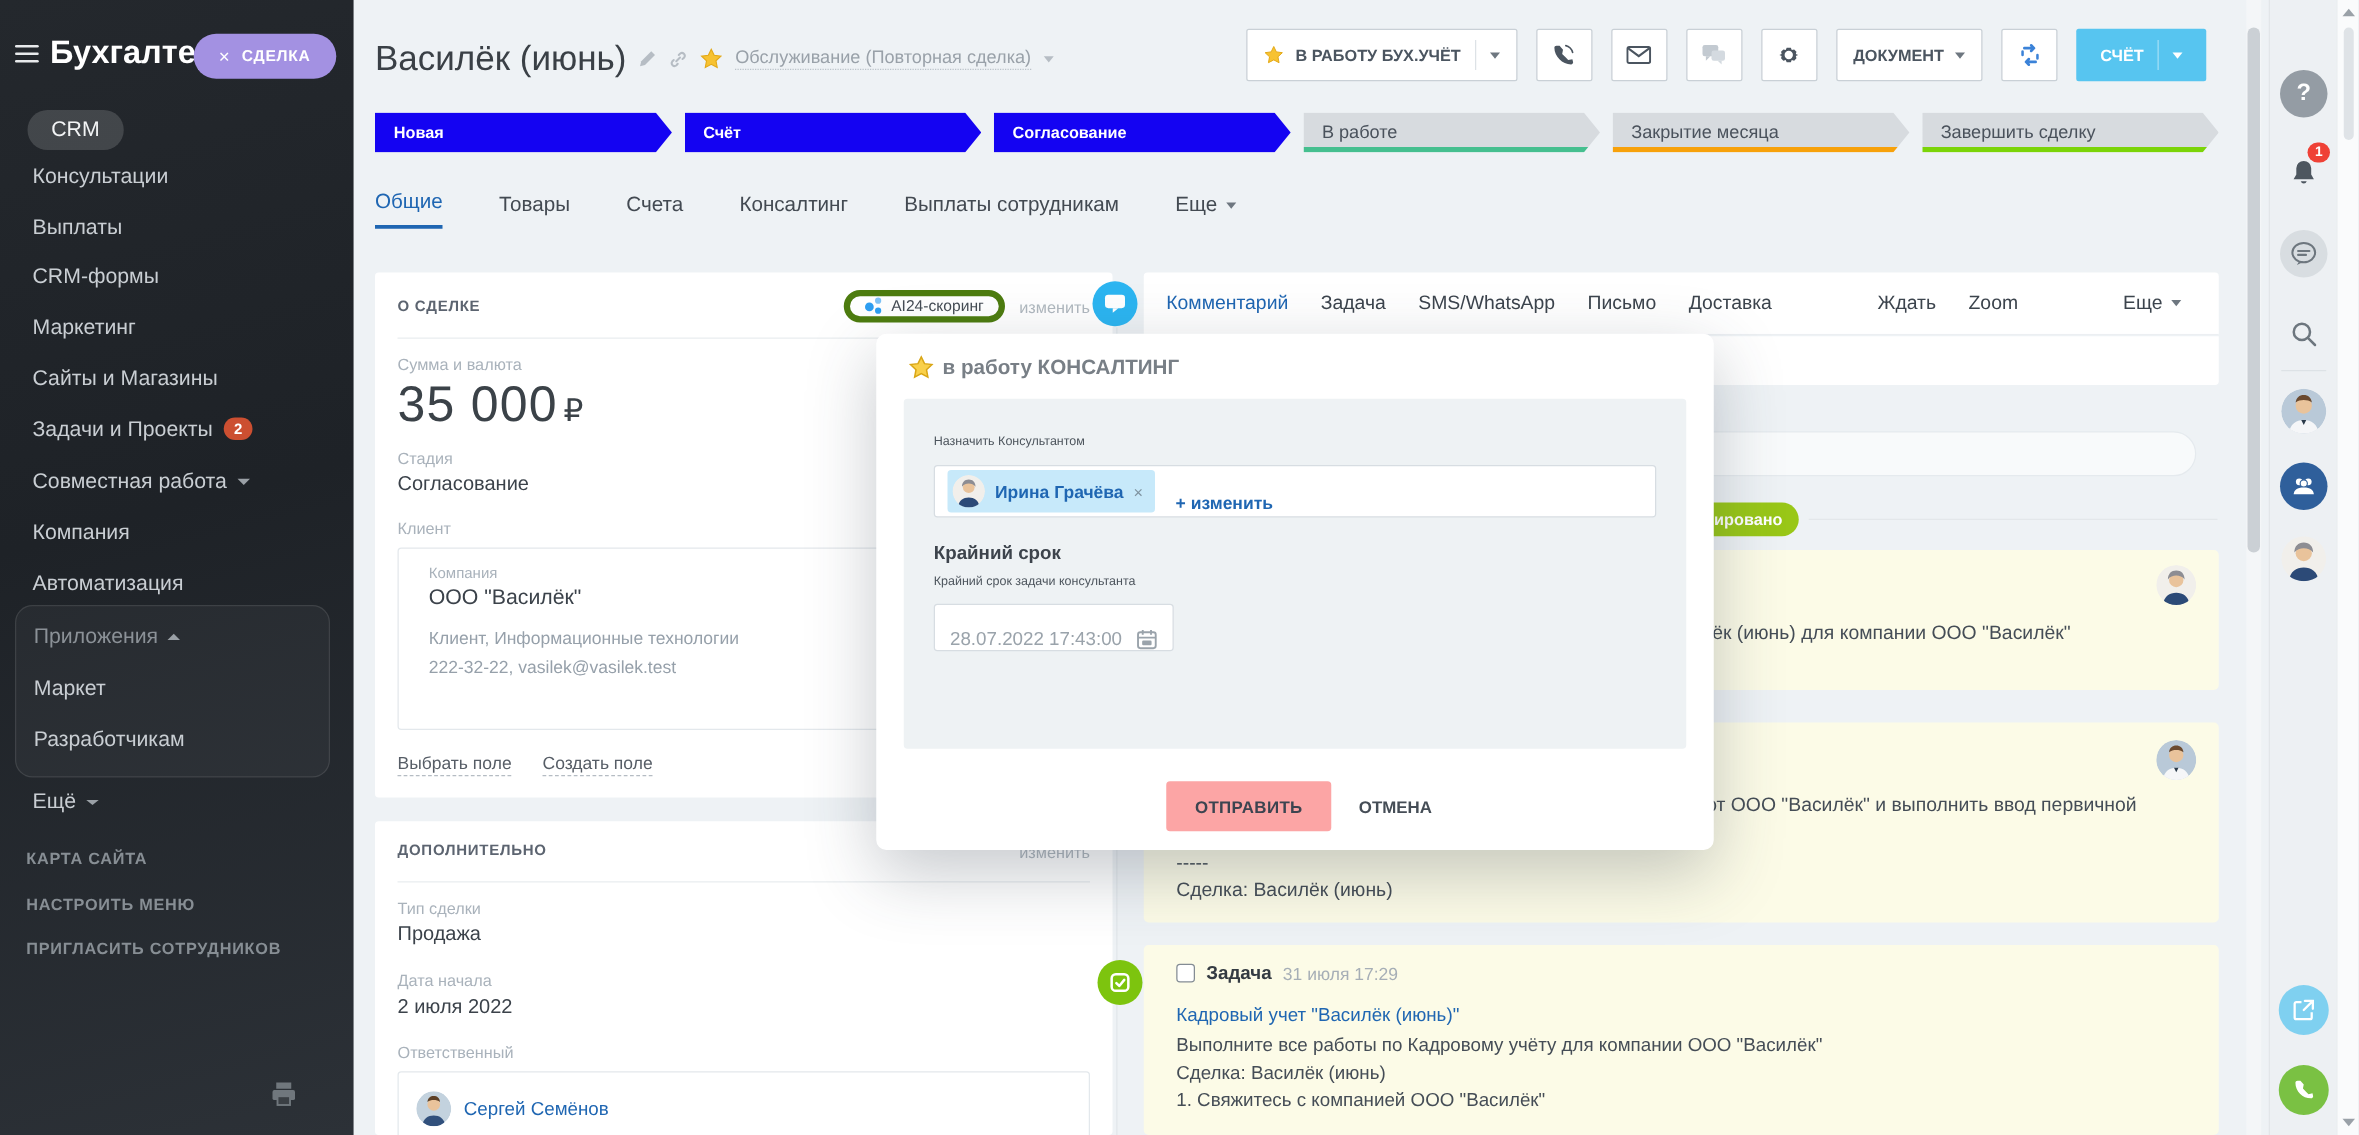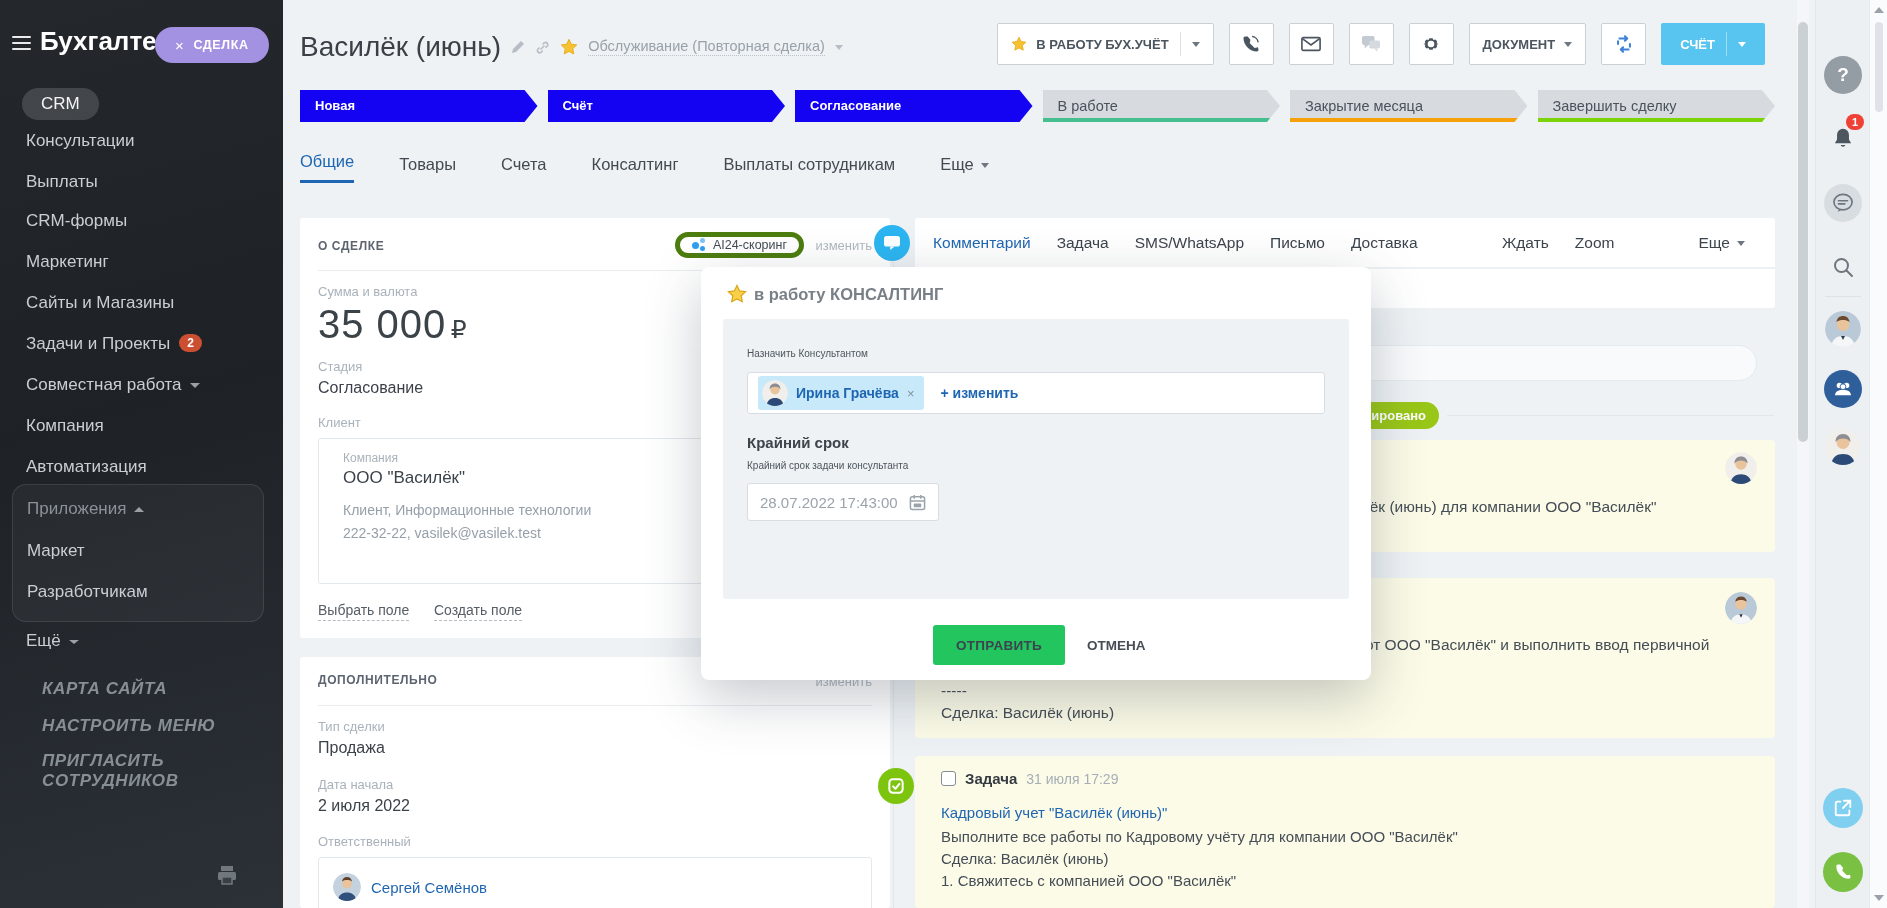--- a/index.html
+++ b/index.html
@@ -19,21 +19,21 @@
   .snav-pill{left:22px;background:rgba(255,255,255,.15);color:#f2f4f5;border-radius:17px;padding:6px 19px;}
   .snav-badge{display:inline-block;margin-left:9px;background:#cc4f31;color:#fff;border-radius:11px;
               font-size:12px;font-weight:bold;padding:2px 8px;vertical-align:2px;}
   .caret-d{display:inline-block;width:0;height:0;border-left:5px solid transparent;border-right:5px solid transparent;
            border-top:5px solid #9aa0a6;margin-left:8px;vertical-align:2px;}
   .caret-u{display:inline-block;width:0;height:0;border-left:5px solid transparent;border-right:5px solid transparent;
            border-bottom:5px solid #9aa0a6;margin-left:8px;vertical-align:2px;}
   .apps-box{position:absolute;left:12px;top:484px;width:252px;height:138px;border:1px solid rgba(255,255,255,.10);
             background:rgba(255,255,255,.04);border-radius:14px;}
   .apps-box .snav-item{left:14px;}
-  .sfoot{position:absolute;left:42px;font-size:17px;font-weight:bold;letter-spacing:.6px;color:#878e94;cursor:pointer;font-style:italic;}
+  .sfoot{position:absolute;left:21px;font-size:13px;font-weight:bold;letter-spacing:.6px;color:#878e94;cursor:pointer;}
   
   .main{position:absolute;left:283px;top:0;width:1532px;height:908px;background:#eef2f5;}
   .page-title{font-size:28px;color:#3a4046;font-weight:normal;white-space:nowrap;}
   .cat-label{font-size:14.5px;color:#99a1a9;border-bottom:1px dotted #bcc3ca;padding-bottom:1px;cursor:pointer;}
   .btn-white{display:flex;align-items:center;height:42px;background:#fff;border:1px solid #c9d0d6;border-radius:2px;
              font-size:13px;font-weight:bold;color:#4b5560;padding:0 13px;cursor:pointer;white-space:nowrap;}
   .btn-sep{width:1px;height:24px;background:#dde2e6;margin:0 11px;}
   .icon-btn{width:45px;height:42px;background:#fff;border:1px solid #c9d0d6;border-radius:2px;display:flex;
             align-items:center;justify-content:center;cursor:pointer;}
   .btn-invoice{display:flex;align-items:center;height:42px;background:#57c5f0;border-radius:2px;color:#fff;
@@ -69,26 +69,26 @@
   .ytext{font-size:15.5px;color:#454d56;white-space:nowrap;}
   .tl-icon{position:absolute;width:36px;height:36px;border-radius:50%;display:flex;align-items:center;justify-content:center;z-index:2;}
   .avatar{border-radius:50%;overflow:hidden;display:block;}
   
   .modal{position:absolute;left:418px;top:267px;width:670px;height:413px;background:#fff;border-radius:8px;
          box-shadow:0 18px 55px rgba(50,60,75,.28);z-index:50;}
   .modal-title{font-size:16.5px;font-weight:bold;color:#787f86;}
   .mpanel{position:absolute;left:22px;right:22px;top:52px;height:280px;background:#eef2f4;border-radius:3px;padding:20px 24px;}
   .mlabel{font-size:15px;font-weight:bold;color:#3d444c;}
   .mdesc{font-size:10px;color:#4d555d;margin-top:9px;}
-  .minput{background:#fff;border:1px solid #d7dde2;border-radius:3px;display:flex;align-items:center;}
+  .minput{background:#fff;border:1px solid #d7dde2;border-radius:3px;display:flex;align-items:flex-end;}
   .chip{display:flex;align-items:center;gap:8px;height:34px;background:#c7e9fa;border-radius:3px;padding:0 10px 0 4px;}
   .chip-name{font-size:14px;font-weight:bold;color:#1f66b2;}
   .chip-x{font-size:13px;color:#7f93a0;cursor:pointer;}
   .blue-link{font-size:14px;font-weight:bold;color:#1f66b2;cursor:pointer;}
-  .btn-submit{width:132px;height:40px;background:#22c55e;border-radius:3px;display:flex;align-items:center;justify-content:center;
+  .btn-submit{width:132px;height:40px;background:#fca5a5;border-radius:3px;display:flex;align-items:center;justify-content:center;
               font-size:13.5px;font-weight:bold;color:#3c4450;letter-spacing:.3px;cursor:pointer;}
   .btn-cancel{font-size:13.5px;font-weight:bold;color:#454d56;cursor:pointer;}
   
   .rail{position:absolute;left:1815px;top:0;width:54px;height:908px;background:#edf0f3;border-left:1px solid #e2e6e9;}
   .rail-circle{position:absolute;left:8px;width:38px;height:38px;border-radius:50%;display:flex;align-items:center;
                justify-content:center;cursor:pointer;}
   .scrollstrip{position:absolute;left:1869px;top:0;width:18px;height:908px;background:#fafbfc;border-left:1px solid #e8ebee;}
   .tri-u{width:0;height:0;border-left:5px solid transparent;border-right:5px solid transparent;border-bottom:6px solid #9aa1a8;}
   .tri-dn{width:0;height:0;border-left:5px solid transparent;border-right:5px solid transparent;border-top:6px solid #9aa1a8;}
   .checkbox{width:15px;height:15px;border:1px solid #848c94;border-radius:3px;background:#fff;}

